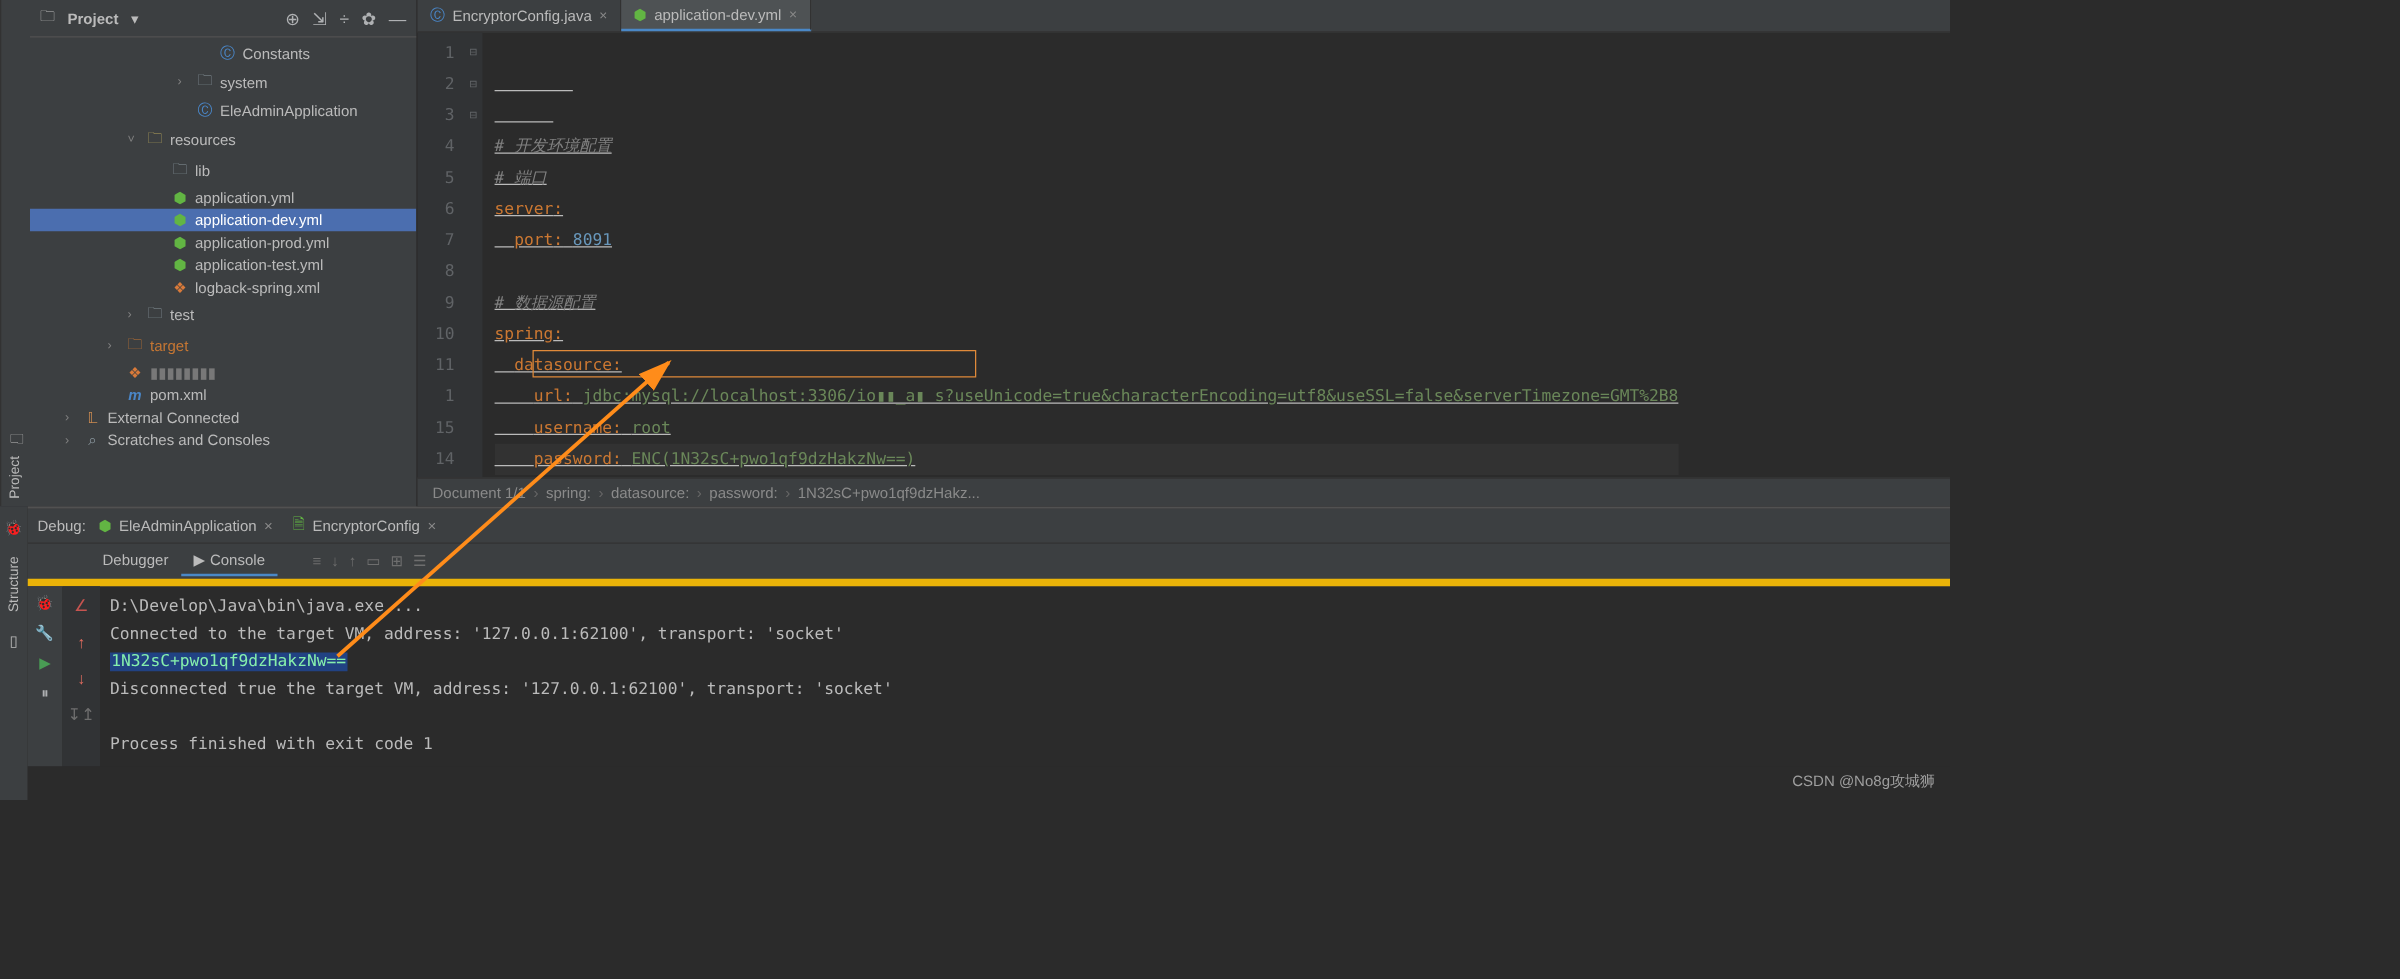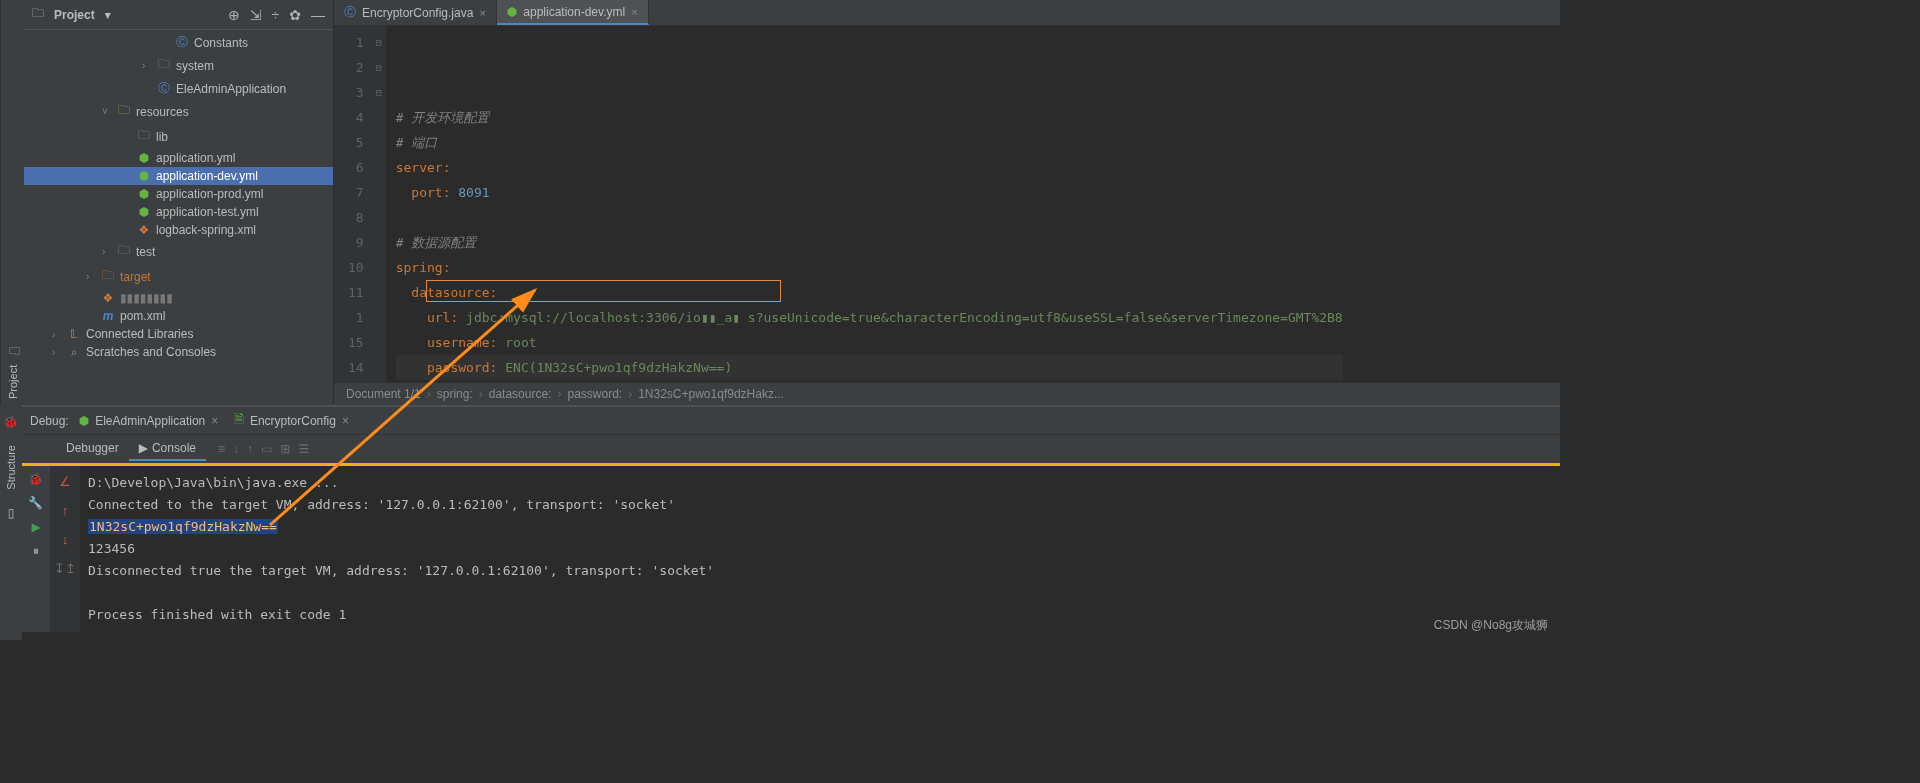--- a/index.html
+++ b/index.html
@@ -125,20 +125,21 @@
   width: 14px;
   padding: 4px 0;
   color: #606366;
   font-size: 10px;
   text-align: center;
 }
 .code {
   padding: 4px 0 4px 10px;
   white-space: pre;
   position: relative;
+  text-decoration: underline;
 }
 .code-line { height: 25px; }
 .code-line.current-line { background: #323232; }
 .cm-comment { color: #808080; font-style: italic; }
 .cm-key { color: #cc7832; }
 .cm-colon { color: #cc7832; }
 .cm-string { color: #6a8759; }
 .cm-number { color: #6897bb; }
 
 .highlight-box {
@@ -175,22 +176,22 @@
   align-items: center;
   gap: 6px;
   color: #bbbbbb;
 }
 .debug-header .close { color: #8a8a8a; }
 .debug-tabs {
   display: flex;
   align-items: center;
   padding: 2px 8px;
   background: #3c3f41;
-  border-bottom: 3px solid #eab308;
-  gap: 2px;
+  border-bottom: 6px solid #eab308;
+  gap: 18px;
 }
 .debug-tab {
   padding: 4px 10px;
   color: #bbbbbb;
 }
 .debug-tab.active {
   border-bottom: 2px solid #4a88c7;
 }
 .tool-icons {
   display: flex;
@@ -225,21 +226,21 @@
 .debug-side-tools .up { color: #e26b5f; }
 .debug-side-tools .down { color: #e26b5f; }
 .console {
   flex: 1;
   padding: 6px 8px;
   font-family: "Consolas", monospace;
   font-size: 13px;
   line-height: 22px;
   color: #bbbbbb;
 }
-.console .hl { background: #214283; color: #fdba74; padding: 0 1px; }
+.console .hl { background: #214283; color: #86efac; padding: 0 1px; }
 
 .left-tool-strip {
   position: absolute;
   left: 0;
   top: 405px;
   bottom: 0;
   width: 22px;
   background: #3c3f41;
   display: flex;
   flex-direction: column;
@@ -353,21 +354,21 @@
     <span>▮▮▮▮▮▮▮▮</span>
         </div>
         <div class="tree-item depth0 ">
           <span class="tree-arrow"></span>
     <span class="tree-icon m">m</span>
     <span>pom.xml</span>
         </div>
         <div class="tree-item" style="padding-left: 28px;">
           <span class="tree-arrow">›</span>
     <span class="tree-icon lib">𝕃</span>
-    <span>Connected Libraries</span>
+    <span>External Connected</span>
         </div>
         <div class="tree-item" style="padding-left: 28px;">
           <span class="tree-arrow">›</span>
     <span class="tree-icon folder">⌕</span>
     <span>Scratches and Consoles</span>
         </div>
       </div>
   </div>
 
   <div class="editor-panel">
@@ -475,21 +476,20 @@
     <div class="debug-side-tools">
       <span style="color:#c75450">∠</span>
       <span class="up">↑</span>
       <span class="down">↓</span>
       <span>↧↥</span>
     </div>
     <div class="console" id="console">
         <div>D:\Develop\Java\bin\java.exe ...</div>
         <div>Connected to the target VM, address: '127.0.0.1:62100', transport: 'socket'</div>
         <div><span class="hl">1N32sC+pwo1qf9dzHakzNw==</span></div>
-        <div>123456</div>
         <div>Disconnected true the target VM, address: '127.0.0.1:62100', transport: 'socket'</div>
         <div>&nbsp;</div>
         <div>Process finished with exit code 1</div>
       </div>
   </div>
 </div>
 
 <div class="left-tool-strip">
   <span class="bug">🐞</span>
   <span class="vert">Structure</span>

